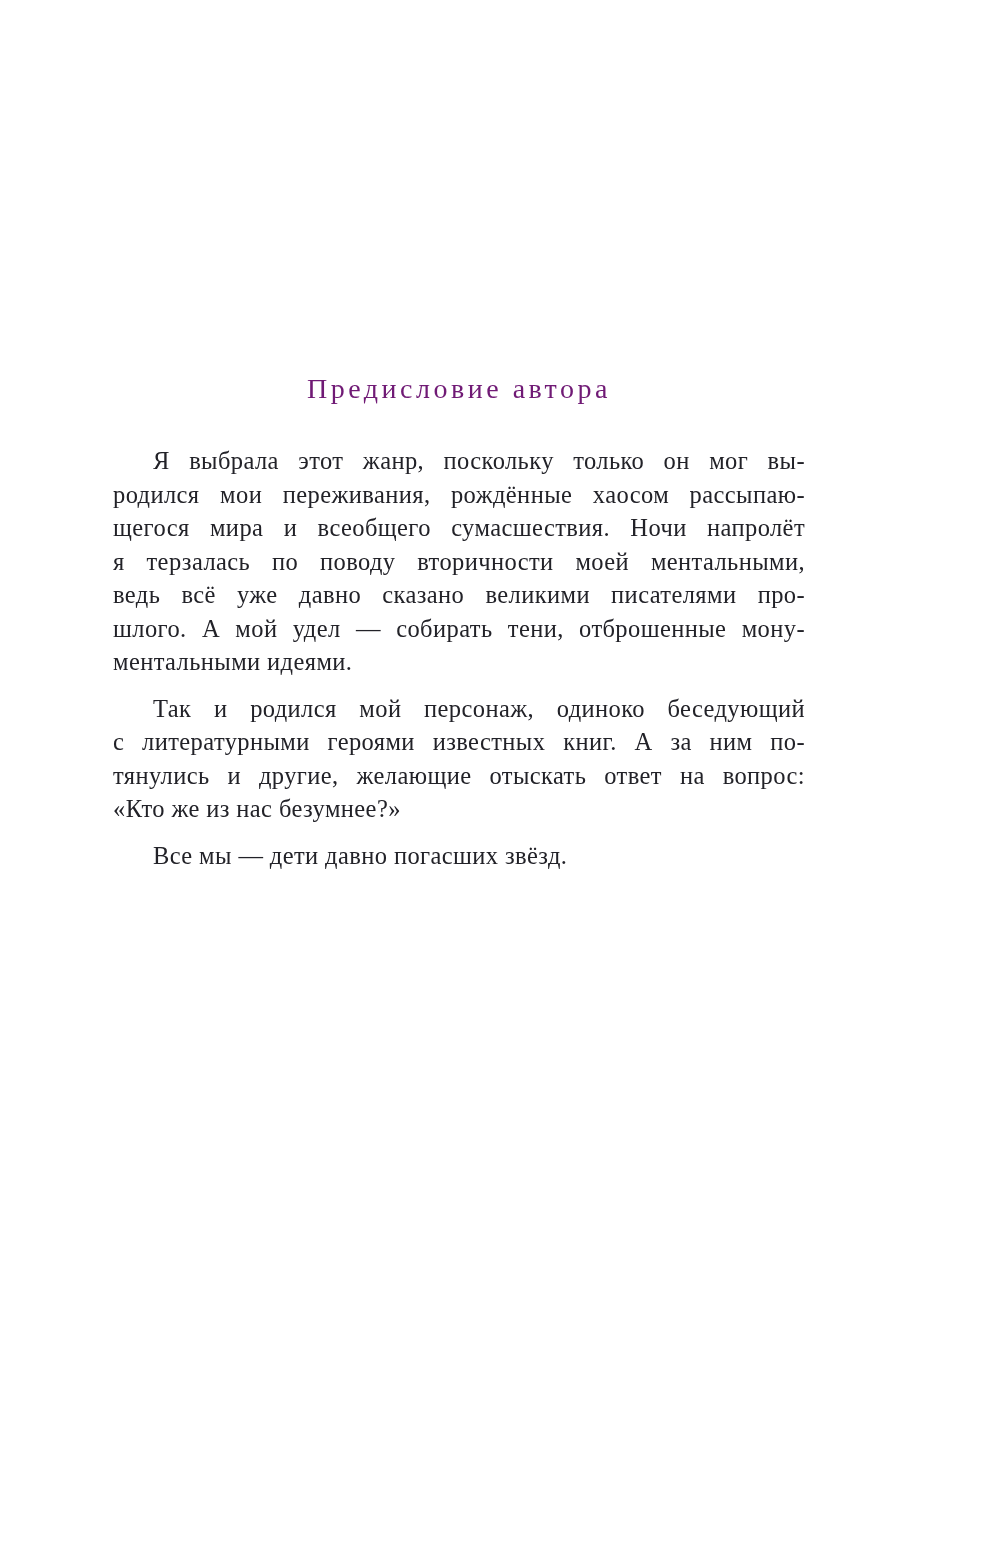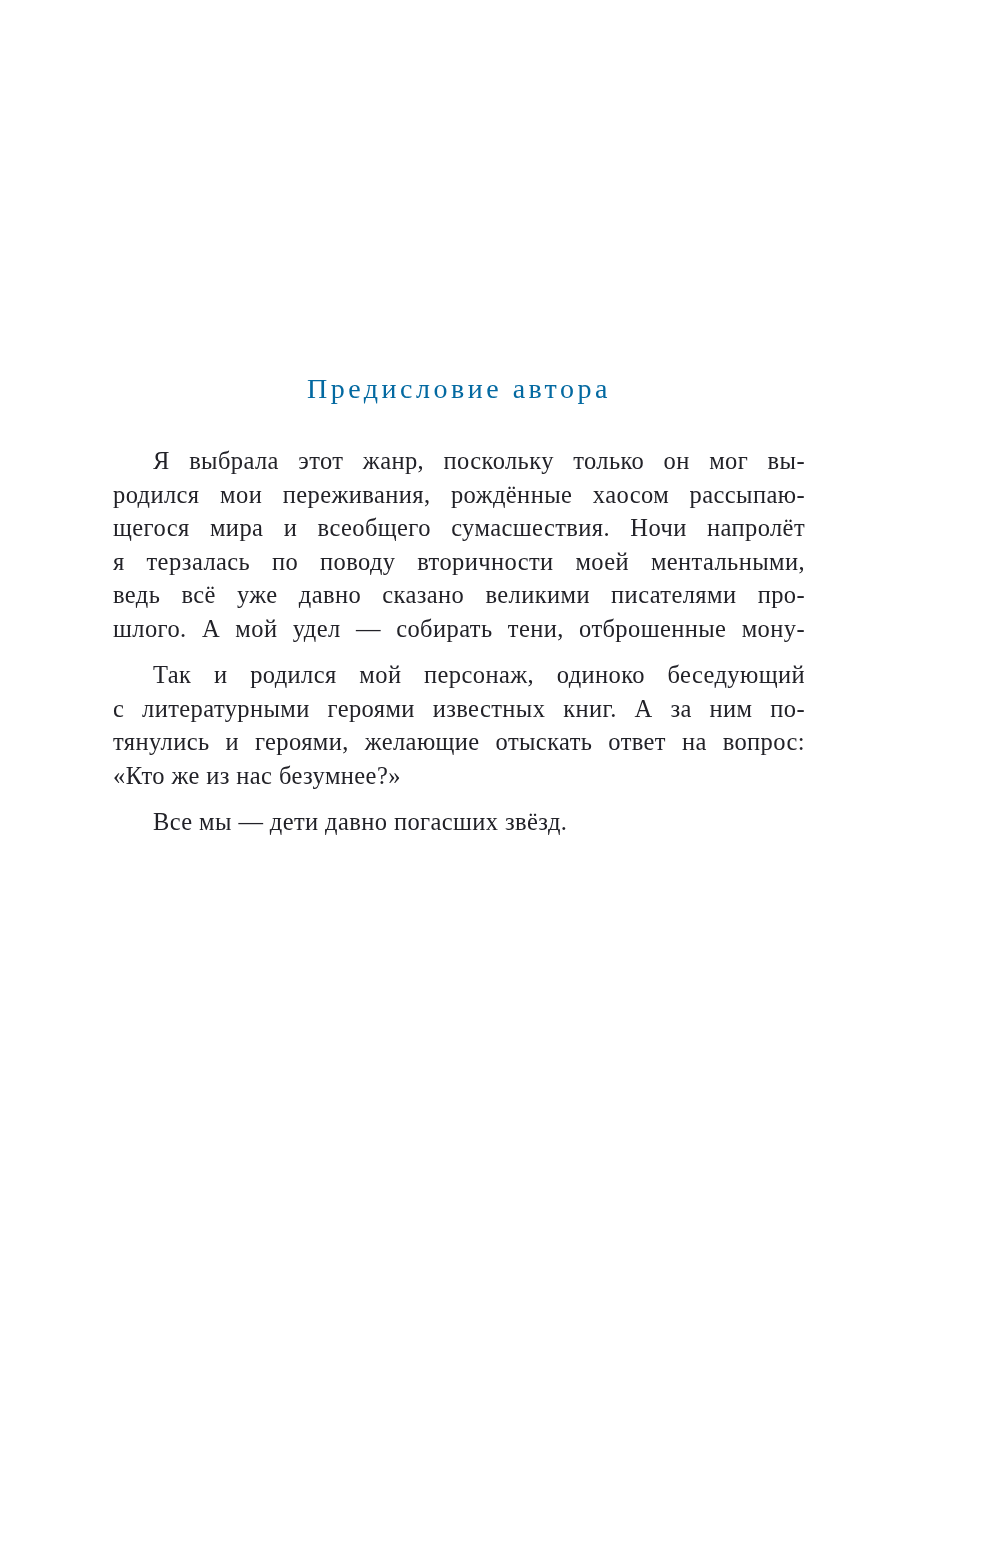--- a/index.html
+++ b/index.html
@@ -27,21 +27,21 @@
     position: absolute;
     left: 100px;
     top: 372px;
     width: 718px;
   }
   .chapter-title {
     text-align: center;
     font-size: 28px;
     font-weight: 400;
     letter-spacing: 3.5px;
-    color: #0369a1;
+    color: #701a75;
     margin: 0 0 38px 0;
     line-height: 34px;
   }
   .paragraph {
     margin: 13px;
     padding: 0;
   }
   .line {
     font-size: 24.5px;
     line-height: 33.5px;
@@ -65,26 +65,27 @@
 
     <h1 class="chapter-title">Предисловие автора</h1>
 
     <div class="paragraph">
       <div class="line first">Я выбрала этот жанр, поскольку только он мог вы-</div>
       <div class="line">родился мои переживания, рождённые хаосом рассыпаю-</div>
       <div class="line">щегося мира и всеобщего сумасшествия. Ночи напролёт</div>
       <div class="line">я терзалась по поводу вторичности моей ментальными,</div>
       <div class="line">ведь всё уже давно сказано великими писателями про-</div>
       <div class="line">шлого. А мой удел — собирать тени, отброшенные мону-</div>
+      <div class="line last">ментальными идеями.</div>
     </div>
 
     <div class="paragraph">
       <div class="line first">Так и родился мой персонаж, одиноко беседующий</div>
       <div class="line">с литературными героями известных книг. А за ним по-</div>
-      <div class="line">тянулись и героями, желающие отыскать ответ на вопрос:</div>
+      <div class="line">тянулись и другие, желающие отыскать ответ на вопрос:</div>
       <div class="line last">«Кто же из нас безумнее?»</div>
     </div>
 
     <div class="paragraph">
       <div class="line first last">Все мы — дети давно погасших звёзд.</div>
     </div>
 
   </div>
 </div>
 

